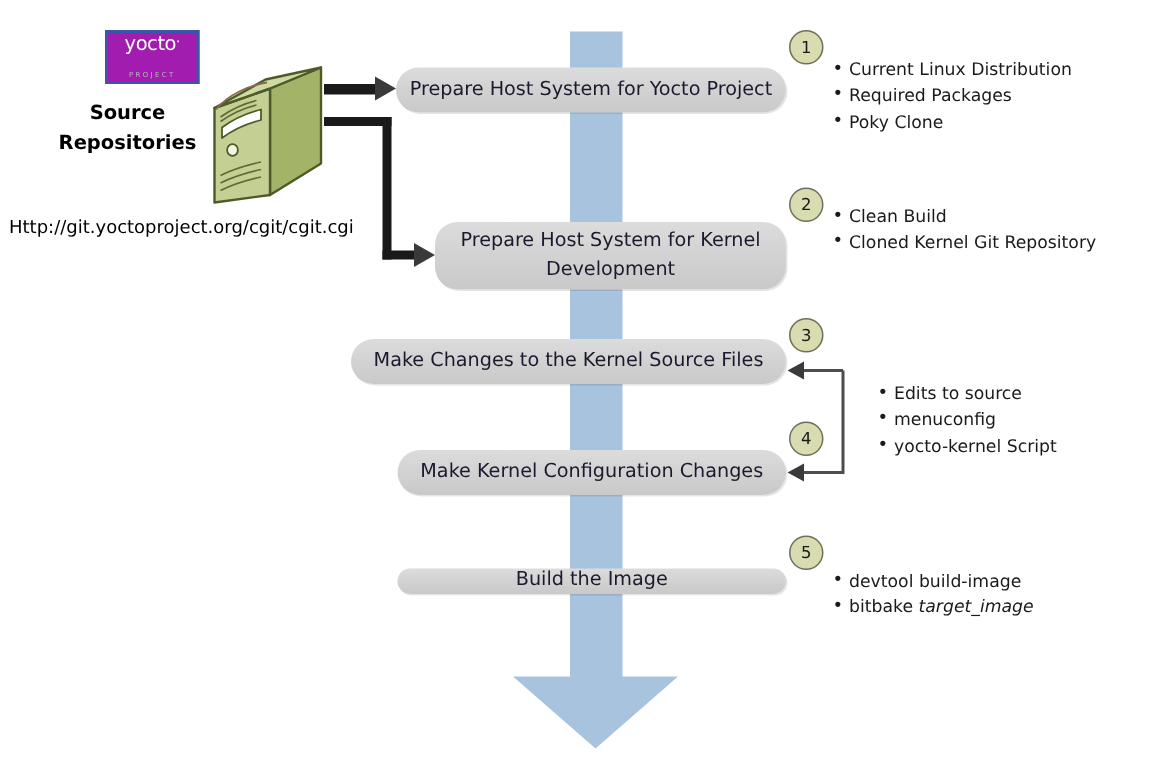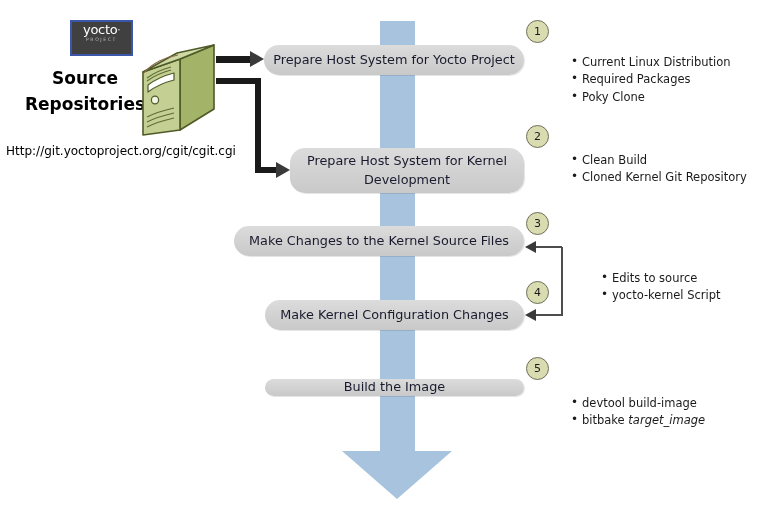--- a/index.html
+++ b/index.html
@@ -82,21 +82,21 @@
   #circ-5 { left: 526px; top: 357px; }
 
   
   .notes {
     position: absolute;
     font-size: 11.5px;
     color: #1a1a1a;
     line-height: 1.42;
   }
   .notes ul {
-    margin: 16px;
+    margin: 0;
     padding: 0 0 0 13px;
     list-style: none;
   }
   .notes li {
     position: relative;
     margin: 0 0 1px 0;
     white-space: pre-line;
   }
   .notes li:before {
     content: "\2022";
@@ -111,27 +111,27 @@
   #notes-5 { left: 553px; top: 379px; }
   .ital { font-style: italic; }
 
   
   #yocto-logo {
     position: absolute;
     left: 70px;
     top: 20px;
     width: 63px;
     height: 36px;
-    background: #404040;
+    background: #a21caf;
     border: 2px solid #3a56a8;
     box-sizing: border-box;
     display: flex;
     flex-direction: column;
     align-items: center;
-    justify-content: flex-start;
+    justify-content: space-between;
   }
   #yocto-word {
     color: #ffffff;
     font-size: 13px;
     letter-spacing: -0.3px;
     line-height: 1;
     margin-top: 1px;
   }
   #yocto-word .dot { font-size: 9px; vertical-align: middle; }
   #yocto-sub {
@@ -142,21 +142,21 @@
     margin-top: 2px;
   }
 
   
   #src-label {
     position: absolute;
     left: 10px;
     top: 66px;
     width: 150px;
     text-align: center;
-    font-size: 17px;
+    font-size: 13px;
     font-weight: bold;
     color: #000000;
     line-height: 1.5;
   }
   #src-url {
     position: absolute;
     left: 6px;
     top: 144px;
     font-size: 12px;
     color: #000000;
@@ -271,20 +271,21 @@
   <div class="notes" id="notes-2">
     <ul>
       <li>Clean Build</li>
       <li>Cloned Kernel Git Repository</li>
     </ul>
   </div>
 
   <div class="notes" id="notes-3">
     <ul>
       <li>Edits to source</li>
+      <li>menuconfig</li>
       <li>yocto-kernel Script</li>
     </ul>
   </div>
 
   <div class="notes" id="notes-5">
     <ul>
       <li>devtool build-image</li>
       <li><span>bitbake </span><span class="ital">target_image</span></li>
     </ul>
   </div>

